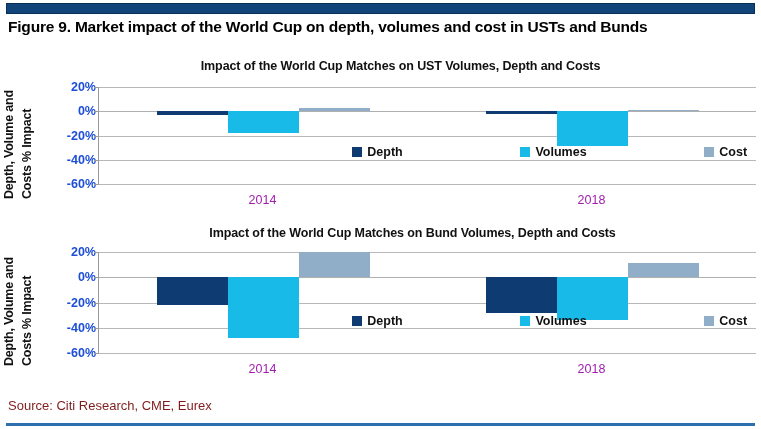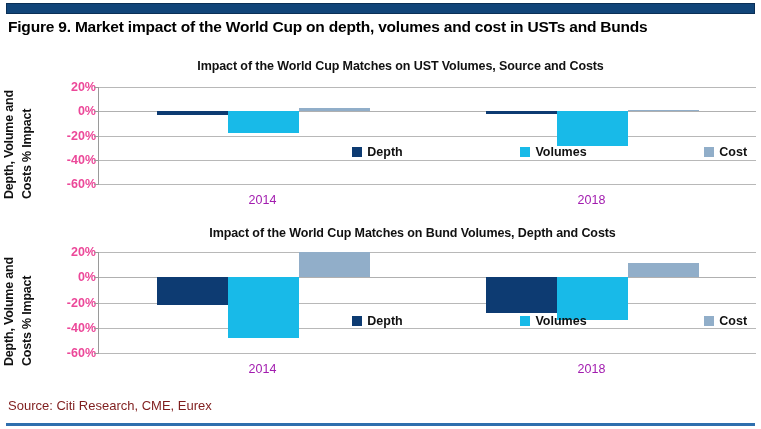--- a/index.html
+++ b/index.html
@@ -51,21 +51,21 @@
     white-space:nowrap;
     font-size:12.5px;font-weight:bold;color:#111;
     letter-spacing:-0.2px;
   }
   .yaxis-title .l1{left:14px;}
   .yaxis-title .l2{left:32px;}
 
   
   .ytick{
     position:absolute;right:0;width:46px;text-align:right;
-    font-size:12.5px;font-weight:bold;color:#ec4899;
+    font-size:12.5px;font-weight:bold;color:#1d4ed8;
     transform:translateY(-50%);
   }
   .yticks{position:absolute;left:48px;width:48px;top:0;height:100%;}
 
   
   .plot{
     position:absolute;
     border-left:1.5px solid #9a9a9a;
     box-sizing:border-box;
   }
@@ -111,21 +111,21 @@
 </head>
 <body>
 
 <div class="page">
 
   <div class="top-band"></div>
 
   <div class="figure-title">Figure 9. Market impact of the World Cup on depth, volumes and cost in USTs and Bunds</div>
 
   <div class="chart" id="chart-ust">
-    <div class="chart-title">Impact of the World Cup Matches on UST Volumes, Source and Costs</div>
+    <div class="chart-title">Impact of the World Cup Matches on UST Volumes, Depth and Costs</div>
 
     <div class="yaxis-title">
       <span class="l1">Depth, Volume and</span>
       <span class="l2">Costs % Impact</span>
     </div>
 
     <div class="yticks" id="yticks-ust">
         <div class="ytick" style="top: 32px;">20%</div>
         <div class="ytick" style="top: 56.25px;">0%</div>
         <div class="ytick" style="top: 80.5px;">-20%</div>

